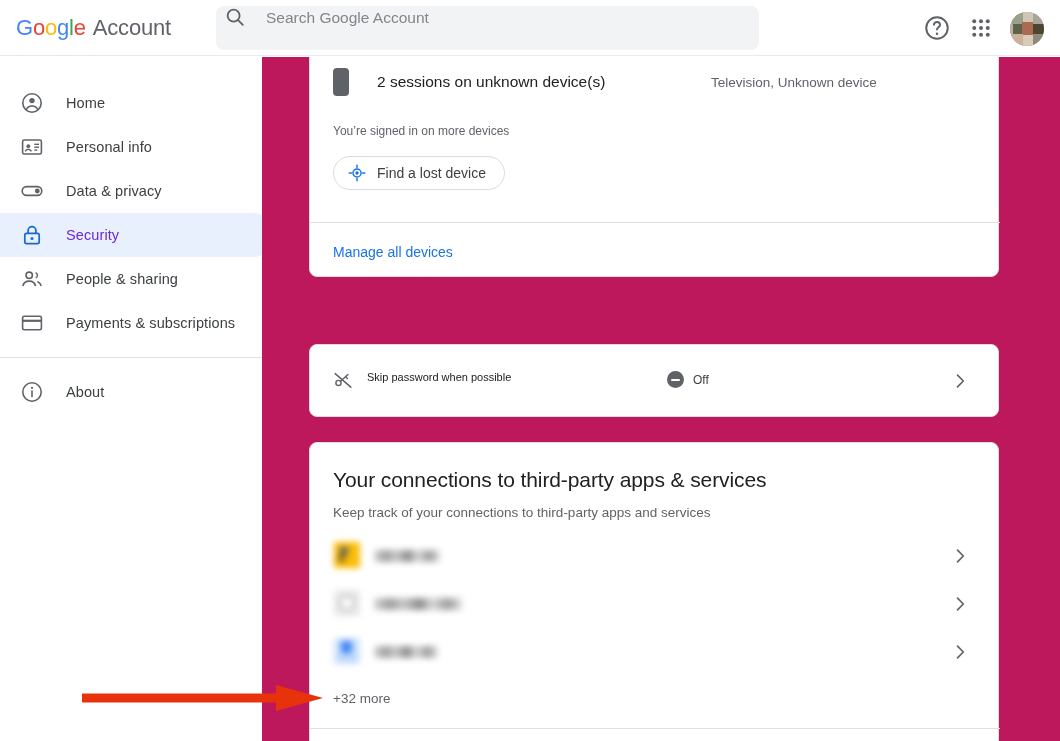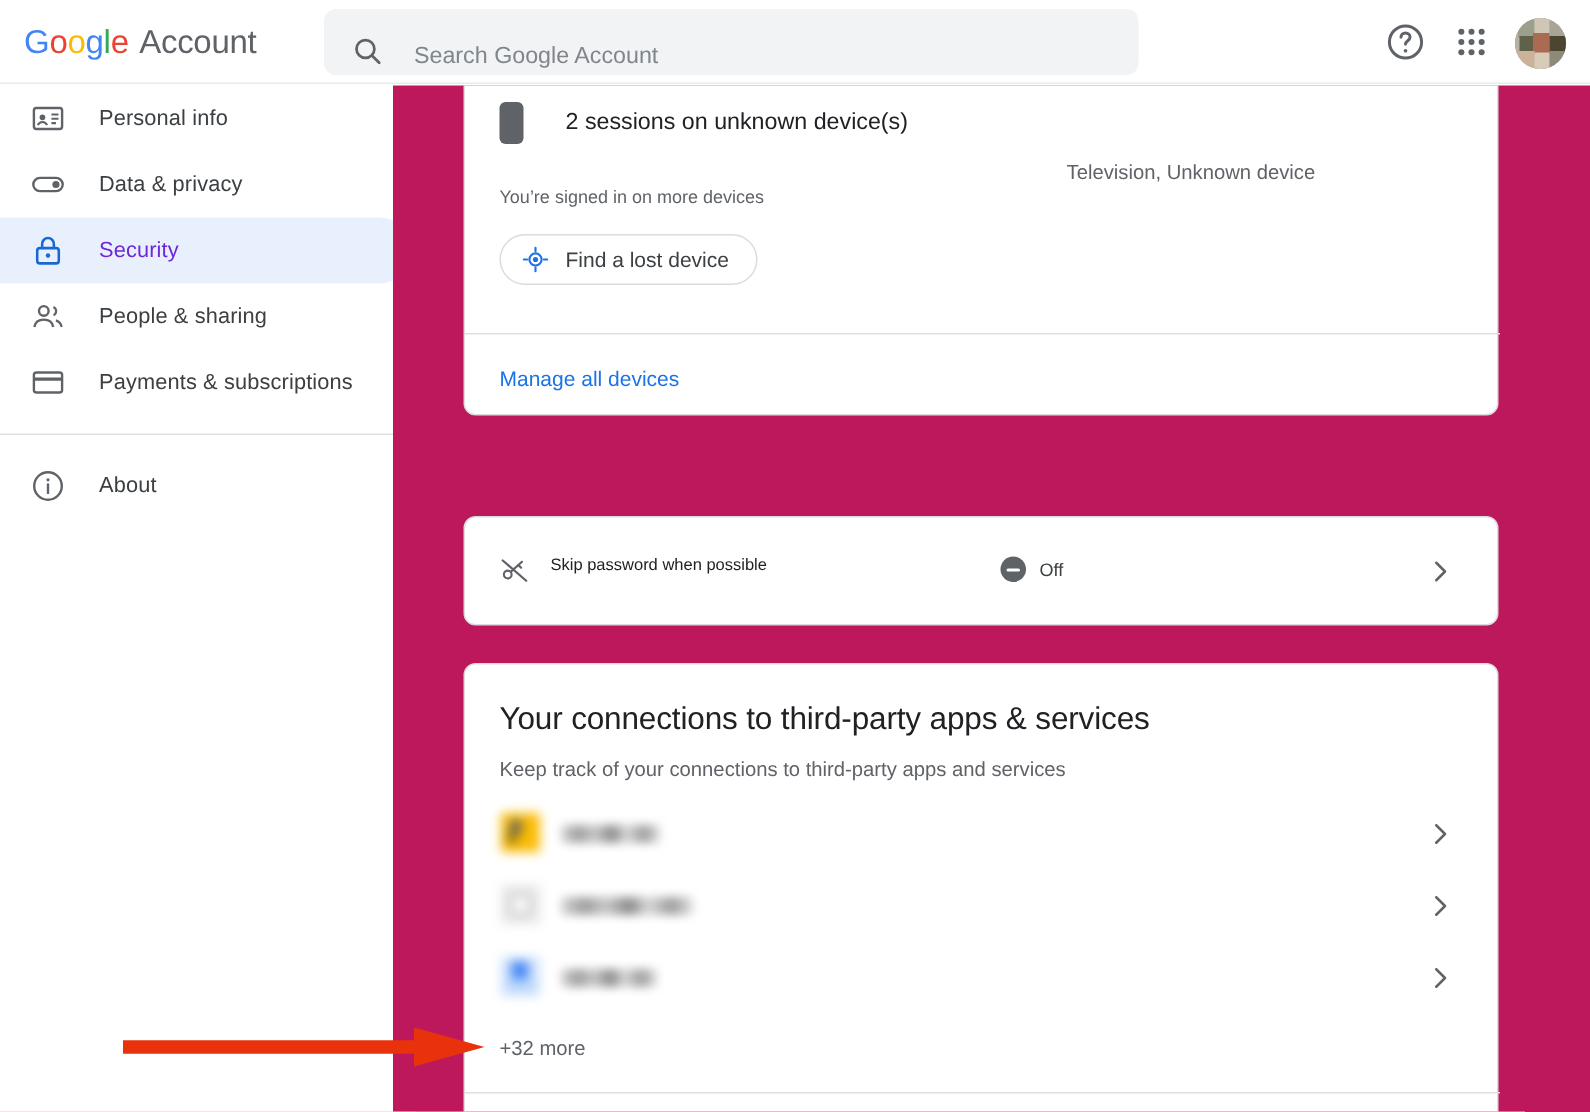--- a/index.html
+++ b/index.html
@@ -37,22 +37,22 @@
   .brand .e1 { color: #EA4335; }
   .brand .acct { color: #5f6368; margin-left: 7px; font-weight: 400; }
 
   .searchbar {
     position: absolute;
     left: 216px; top: 6px;
     width: 543px; height: 44px;
     background: #f1f3f4;
     border-radius: 8px;
     display: flex;
-    align-items: flex-end;
-    padding-left: 18px;
+    align-items: flex-start;
+    padding-left: 8px;
   }
   .search-icon { width: 22px; height: 22px; flex: 0 0 auto; }
   .search-input {
     border: none; outline: none; background: transparent;
     font-family: "Liberation Sans", sans-serif;
     font-size: 15.5px;
     color: #3c4043;
     margin-left: 20px;
     width: 590px;
     height: 24px;
@@ -150,21 +150,20 @@
     font-size: 15.5px;
     color: #202124;
     white-space: nowrap;
   }
   .session-sub {
     position: absolute;
     left: 401px; top: 59px;
     font-size: 13.5px;
     color: #5f6368;
     white-space: nowrap;
-    margin-top: 32px;
   }
   .signed-in-note {
     position: absolute;
     left: 23px; top: 108px;
     font-size: 12px;
     color: #5f6368;
     white-space: nowrap;
   }
   .pill-btn {
     position: absolute;
@@ -289,20 +288,30 @@
       <rect x="23" y="12" width="11" height="11" fill="#4c4531"></rect>
       <rect x="2" y="22" width="11" height="12" fill="#cbb299"></rect>
       <rect x="13" y="23" width="10" height="11" fill="#d8cbb8"></rect>
       <rect x="23" y="22" width="11" height="12" fill="#8d8a77"></rect>
     </svg>
   </div>
 </div>
 
 <div class="sidebar">
 
+  <div class="nav-item" style="margin-top:24px">
+    <span class="ic">
+      <svg viewBox="0 0 24 24" fill="none" stroke="currentColor" stroke-width="1.6">
+        <circle cx="12" cy="12" r="9.2"></circle>
+          <circle cx="12" cy="9.6" r="2.7" fill="currentColor" stroke="none"></circle>
+        <path d="M6.3 18.6c1-2.4 3.1-3.6 5.7-3.6s4.7 1.2 5.7 3.6"></path>
+      </svg>
+    </span>
+    <span class="lbl">Home</span>
+  </div>
 
   <div class="nav-item">
     <span class="ic">
       <svg viewBox="0 0 24 24" fill="none" stroke="currentColor" stroke-width="1.6">
         <rect x="2.6" y="5" width="18.8" height="14" rx="1.6"></rect>
         <circle cx="8.3" cy="11.2" r="1.9" fill="currentColor" stroke="none"></circle>
         <path d="M5.2 16.4c.6-1.4 1.8-2.1 3.1-2.1s2.5.7 3.1 2.1" stroke-width="1.4"></path>
         <line x1="14.3" y1="9.3" x2="19" y2="9.3" stroke-width="1.4"></line>
         <line x1="14.3" y1="12.2" x2="19" y2="12.2" stroke-width="1.4"></line>
         <line x1="14.3" y1="15.1" x2="17.3" y2="15.1" stroke-width="1.4"></line>

